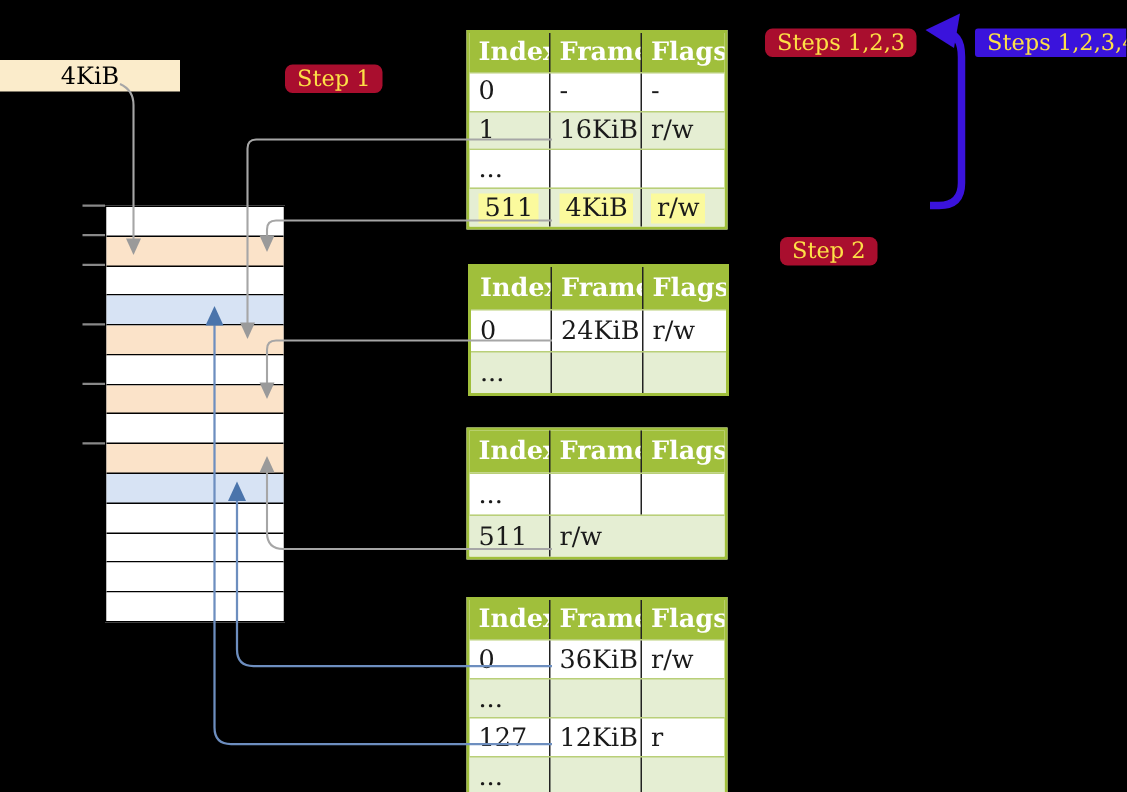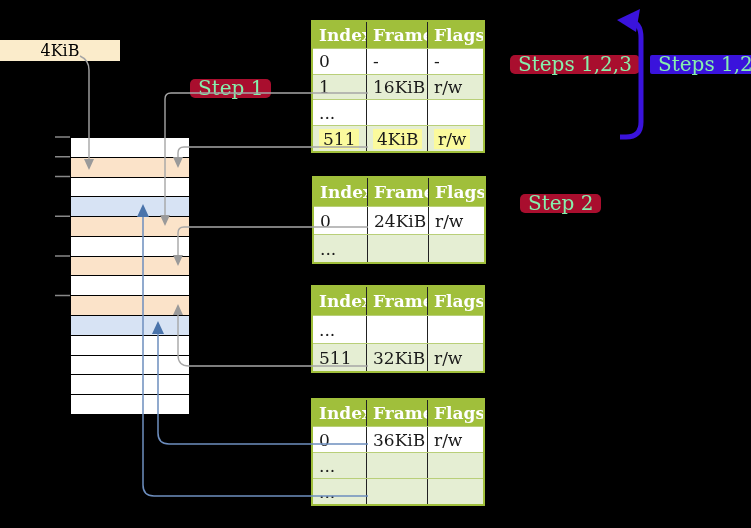--- a/index.html
+++ b/index.html
@@ -11,23 +11,23 @@
   }
   html,body{margin:0;padding:0;background:#000;}
   #canvas{
     position:relative; width:751px; height:528px; overflow:hidden;
     background:var(--bg);
     font-family:"DejaVu Serif","Liberation Serif",serif;
   }
   
   .steplabel{
     position:absolute; box-sizing:border-box;
-    color:#86efac; font-size:20px; line-height:17px;
+    color:#fde047; font-size:15px; line-height:17px;
     padding:1px 8px; border-radius:5px;
-    background:var(--crimson); white-space:nowrap;margin-top:36px;
+    background:var(--crimson); white-space:nowrap;
   }
   .steplabel.blue{ background:var(--blueviolet); border-radius:2px; }
   
   .framelabel{
     position:absolute; left:0; top:40px; width:120px; height:21px;
     background:var(--cream); color:#000; font-size:16px;
     text-align:center; line-height:21px;
   }
   
   .mem{
@@ -158,40 +158,44 @@
       <div class="cell c2">Frame</div>
       <div class="cell c3">Flags</div>
     </div>
     <div class="row">
       <div class="cell c1">...</div>
       <div class="cell c2"></div>
       <div class="cell c3"></div>
     </div>
     <div class="row g">
       <div class="cell c1">511</div>
-      <div class="cell c2">32KiB</div>
       <div class="cell c3">r/w</div>
     </div>
   </div>
 
   <div class="ptable t4" style="left:311px;top:398px;">
     <div class="hrow">
       <div class="cell c1">Index</div>
       <div class="cell c2">Frame</div>
       <div class="cell c3">Flags</div>
     </div>
     <div class="row">
       <div class="cell c1">0</div>
       <div class="cell c2">36KiB</div>
       <div class="cell c3">r/w</div>
     </div>
     <div class="row g">
       <div class="cell c1">...</div>
       <div class="cell c2"></div>
       <div class="cell c3"></div>
+    </div>
+    <div class="row">
+      <div class="cell c1">127</div>
+      <div class="cell c2">12KiB</div>
+      <div class="cell c3">r</div>
     </div>
     <div class="row g">
       <div class="cell c1">...</div>
       <div class="cell c2"></div>
       <div class="cell c3"></div>
     </div>
   </div>
 
   <svg class="overlay" width="751" height="528" viewBox="0 0 751 528">
 

